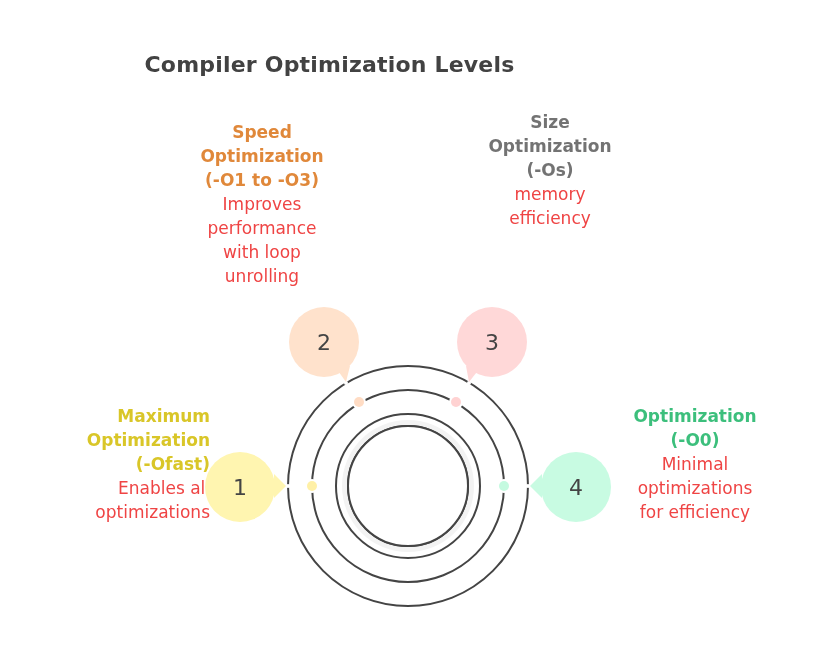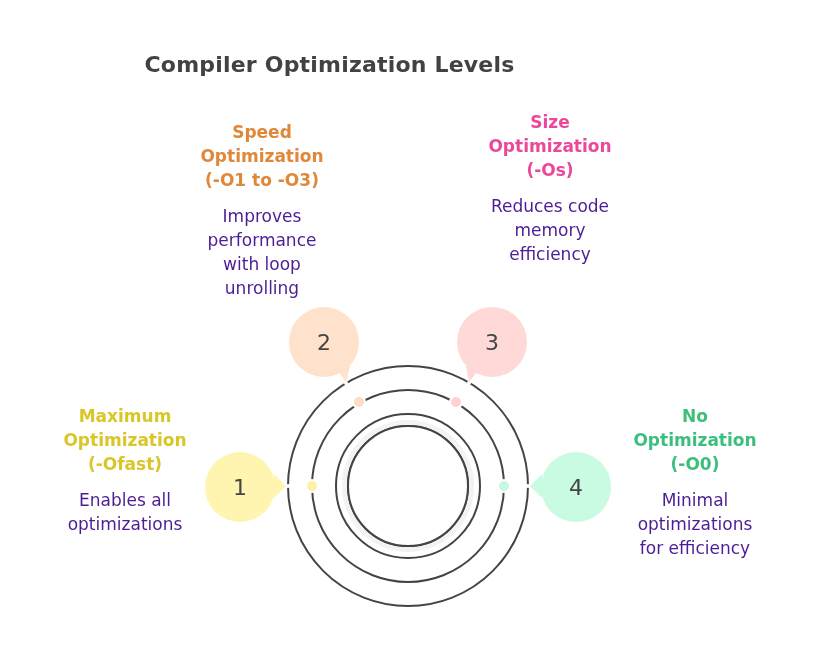--- a/index.html
+++ b/index.html
@@ -2,31 +2,31 @@
 <html><head>
 <meta charset="utf-8">
 <style>
   html, body { margin: 0; padding: 0; background: #ffffff; }
   body { width: 816px; height: 666px; position: relative; overflow: hidden;
          font-family: "DejaVu Sans", sans-serif; color: #444444; }
   .title { position: absolute; left: 0; width: 659px; top: 52px; text-align: center;
            font-size: 22px; font-weight: bold; color: #424242; letter-spacing: 0.2px; }
   .block { position: absolute; text-align: center; }
   .heading { font-weight: bold; font-size: 17px; line-height: 24px; }
-  .desc { font-size: 17px; line-height: 24px; color: #4c1d95; margin-top: 12px; }
+  .desc { font-size: 17px; line-height: 24px; color: #ef4444; }
   .heading span, .desc span { display: block; }
   svg.diagram { position: absolute; left: 0; top: 0; }
   .num { font-family: "DejaVu Sans", sans-serif; font-size: 22px; fill: #444444; }
 </style>
 </head>
 <body>
 
 <div class="title">Compiler Optimization Levels</div>
 
-<div class="block" style="left:40px; width:170px; top:404px;">
+<div class="block" style="left:40px; width:170px; top:404px;text-align:right;">
   <div class="heading" style="color:#D9C628;">
     <span>Maximum</span>
     <span>Optimization</span>
     <span>(-Ofast)</span>
   </div>
   <div class="desc">
     <span>Enables all</span>
     <span>optimizations</span>
   </div>
 </div>
@@ -39,35 +39,33 @@
   </div>
   <div class="desc">
     <span>Improves</span>
     <span>performance</span>
     <span>with loop</span>
     <span>unrolling</span>
   </div>
 </div>
 
 <div class="block" style="left:465px; width:170px; top:110px;">
-  <div class="heading" style="color:#ec4899;text-align:center;">
+  <div class="heading" style="color:#737373;text-align:center;">
     <span>Size</span>
     <span>Optimization</span>
     <span>(-Os)</span>
   </div>
   <div class="desc">
-    <span>Reduces code</span>
     <span>memory</span>
     <span>efficiency</span>
   </div>
 </div>
 
 <div class="block" style="left:610px; width:170px; top:404px;">
   <div class="heading" style="color:#3CBF7C;">
-    <span>No</span>
     <span>Optimization</span>
     <span>(-O0)</span>
   </div>
   <div class="desc">
     <span>Minimal</span>
     <span>optimizations</span>
     <span>for efficiency</span>
   </div>
 </div>
 

